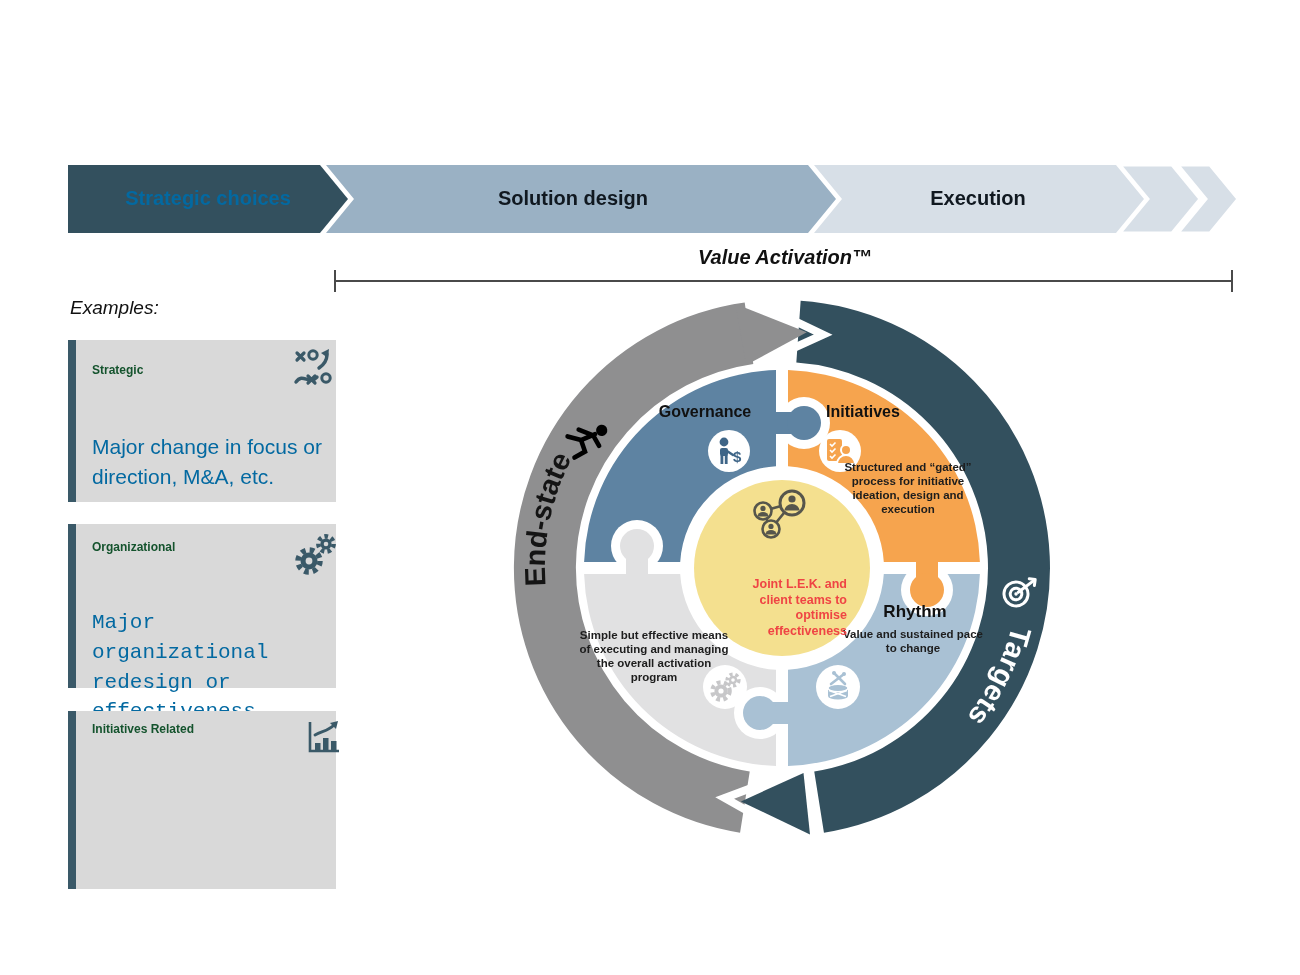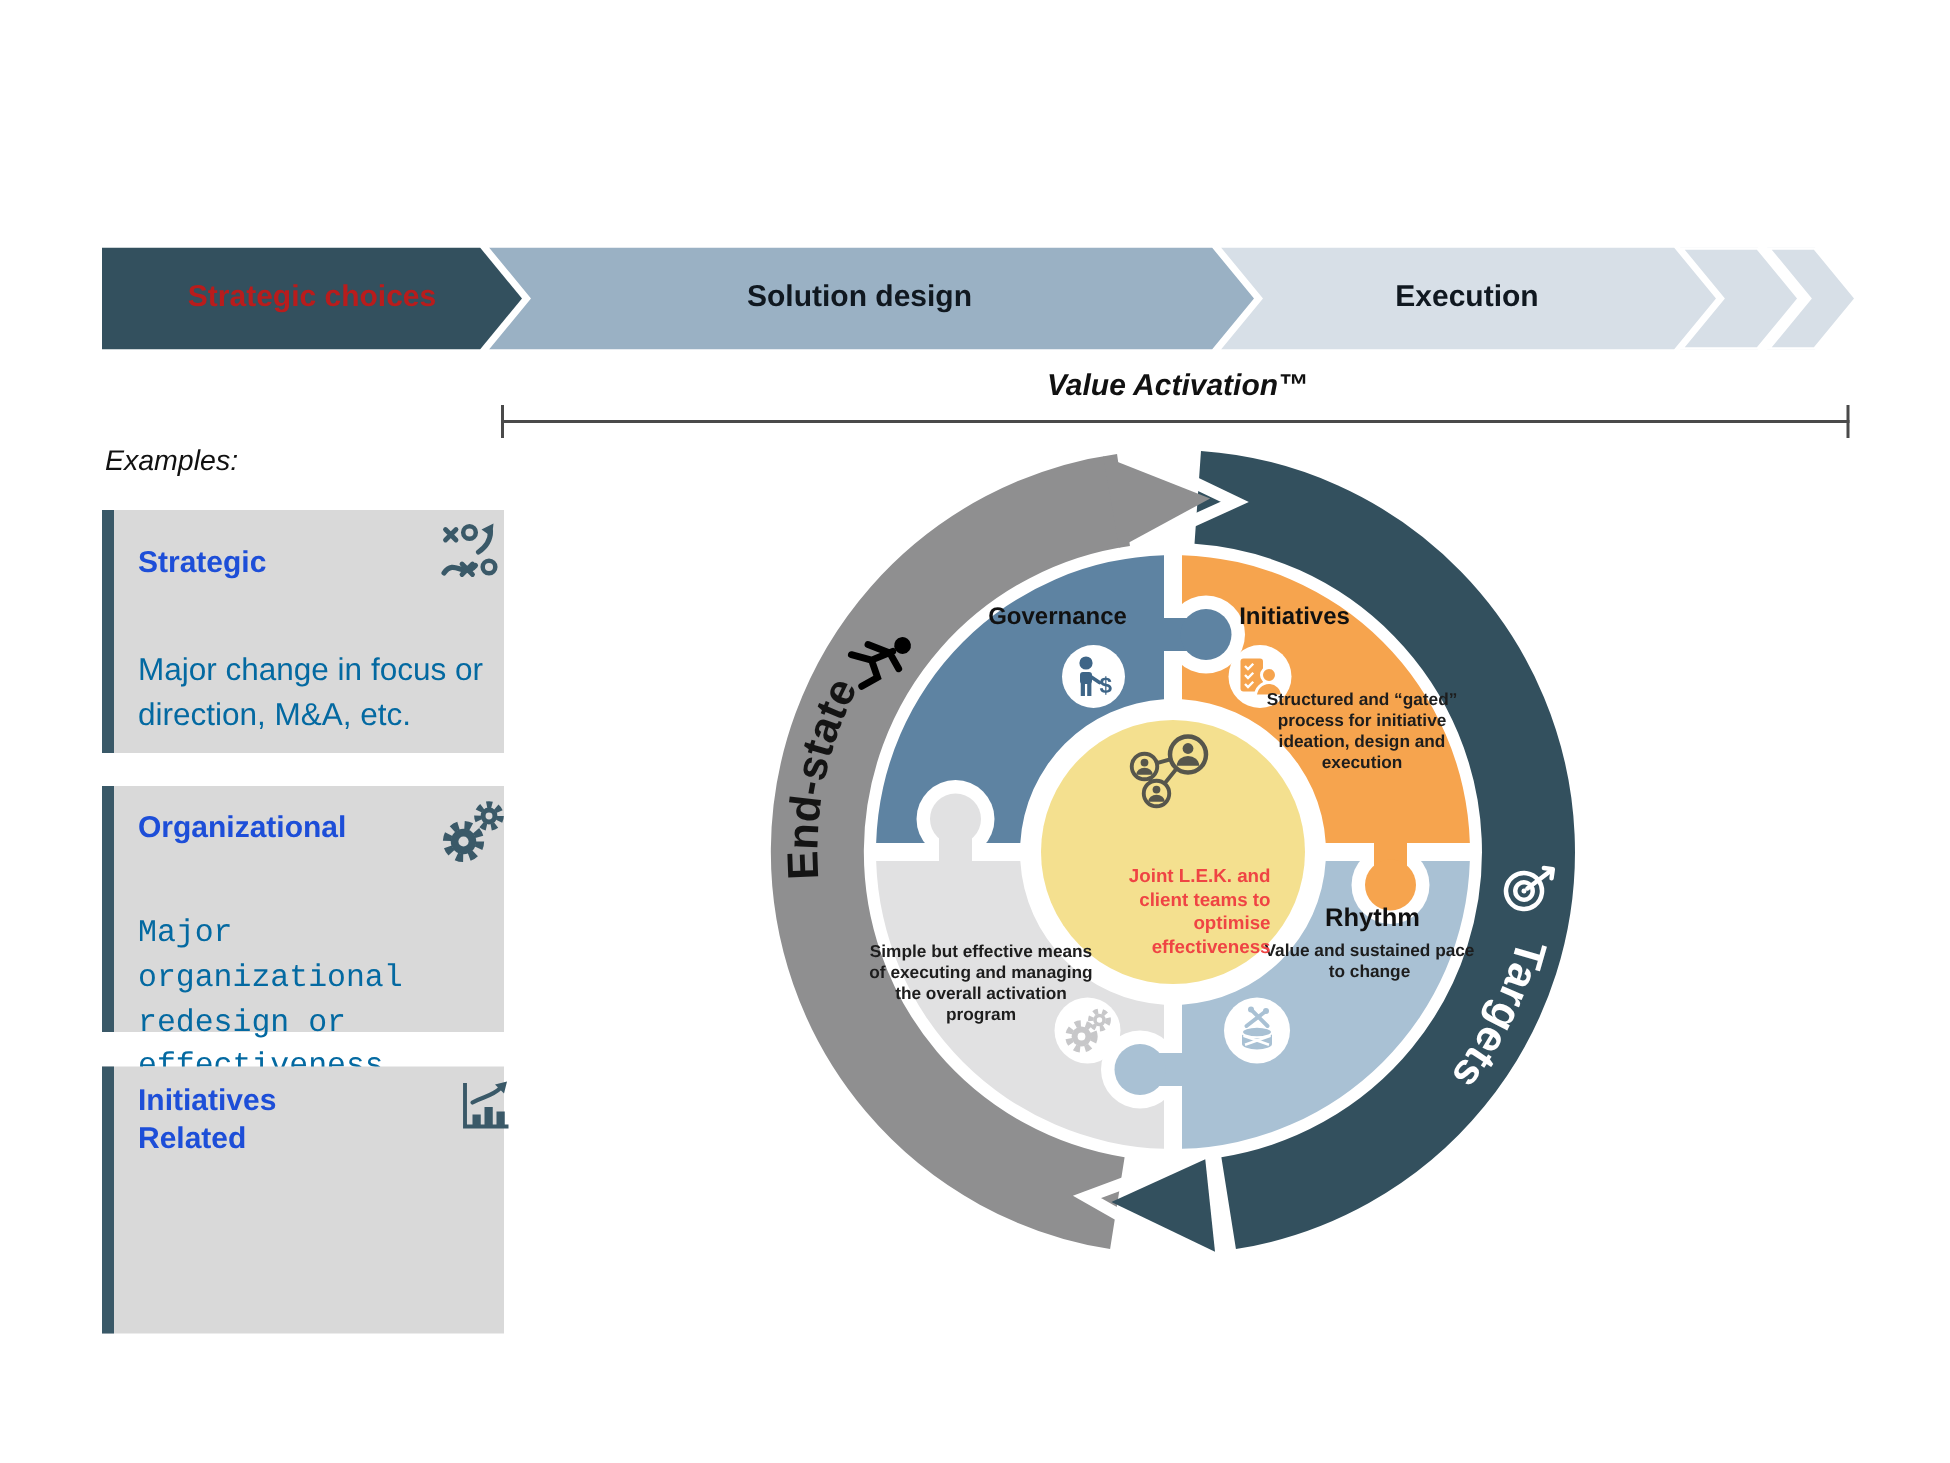--- a/index.html
+++ b/index.html
@@ -2,31 +2,31 @@
 <html><head>
 <meta charset="utf-8">
 <style>
   html,body{margin:0;padding:0;background:#fff;}
   body{font-family:"Liberation Sans","DejaVu Sans",sans-serif;color:#1a1a1a;}
   .canvas{position:relative;width:1300px;height:975px;background:#fff;overflow:hidden;}
   .abs{position:absolute;}
   
   .step-label{position:absolute;top:165px;height:67px;line-height:67px;text-align:center;
               font-size:20px;font-weight:700;}
-  .step-label.light{color:#b91c1c;}
+  .step-label.light{color:#0369a1;}
   .step-label.dark{color:#101820;}
   
   .va-label{position:absolute;left:585px;top:246px;width:400px;text-align:center;
             font-size:20px;font-weight:700;font-style:italic;color:#111;}
   .va-line{position:absolute;left:335px;top:280px;width:898px;height:2px;background:#4a4a4a;}
   .va-tick{position:absolute;top:270px;width:2px;height:22px;background:#4a4a4a;}
   
   .examples-heading{position:absolute;left:70px;top:297px;font-size:19px;font-style:italic;color:#111;}
   .card{position:absolute;left:68px;width:268px;background:#d9d9d9;border-left:8px solid #3a5968;box-sizing:border-box;}
-  .card-title{position:absolute;left:16px;font-size:20px;font-weight:700;color:#1d4ed8;line-height:1.25;}
+  .card-title{position:absolute;left:16px;font-size:12px;font-weight:700;color:#14532d;line-height:1.25;}
   .card-body{position:absolute;left:16px;font-size:21px;color:#0369a1;line-height:1.42;}
   .card-icon{position:absolute;}
   
   .q-title{position:absolute;text-align:center;font-weight:700;color:#111;}
   .q-desc{position:absolute;text-align:center;font-weight:700;color:#1d1d1d;font-size:11.5px;line-height:1.22;}
   .sz16{font-size:16px;} .sz17{font-size:17px;line-height:1.18;}
   .center-title{position:absolute;text-align:center;font-weight:700;font-size:17px;line-height:1.15;color:#111;}
   .center-desc{position:absolute;text-align:right;font-weight:700;font-size:12.5px;line-height:1.25;color:#ef4444;}
 </style>
 </head>

